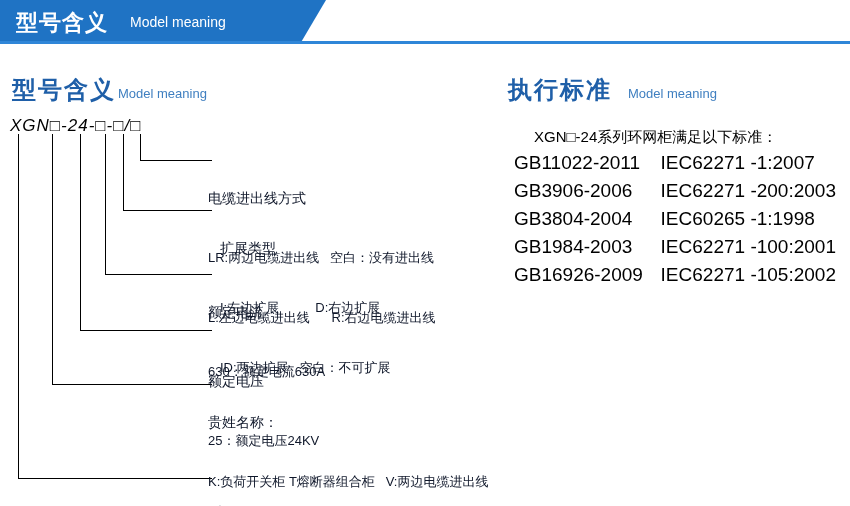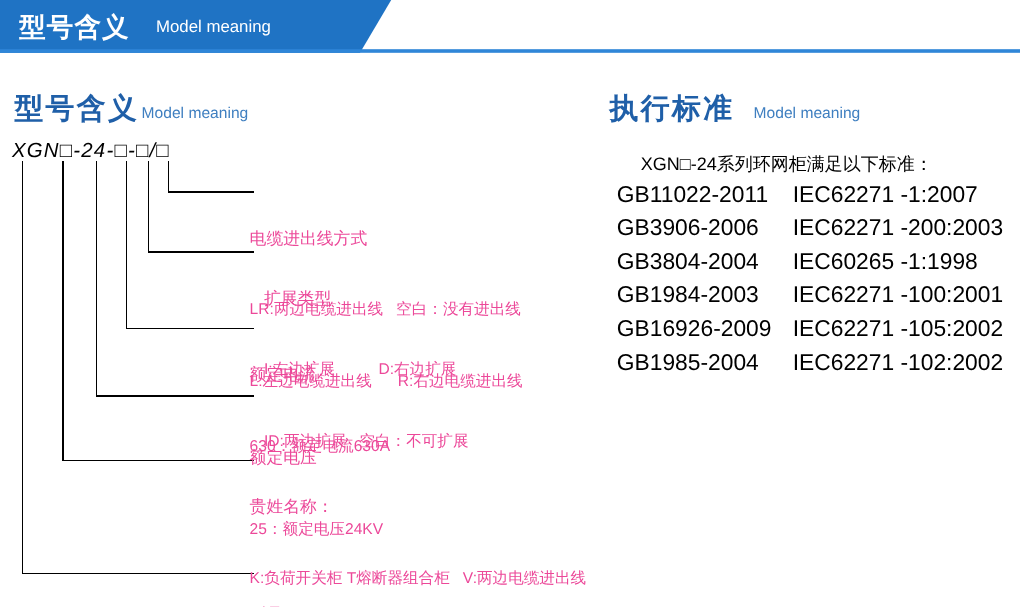--- a/index.html
+++ b/index.html
@@ -62,21 +62,21 @@
   
   #lines{
     position:absolute;left:0;top:0;width:850px;height:506px;
   }
 
   
   .desc{
     position:absolute;
     font-size:13.5px;
     line-height:20px;
-    color:#ec4899;
+    color:#0f172a;
     white-space:pre;
   }
   .desc .hd{font-size:14px;}
   .desc .sub{font-size:13px;}
 
   #d1{left:208px;top:148px;}
   #d2{left:208px;top:198px;margin-left:12px;}
   #d3{left:208px;top:262px;}
   #d4{left:208px;top:318px;margin-top:13px;}
   #d5{left:208px;top:372px;}
@@ -181,18 +181,14 @@
       <td class="c2">IEC60265 -1:1998</td>
     </tr>
     <tr>
       <td class="c1">GB1984-2003</td>
       <td class="c2">IEC62271 -100:2001</td>
     </tr>
     <tr>
       <td class="c1">GB16926-2009</td>
       <td class="c2">IEC62271 -105:2002</td>
     </tr>
-    <tr>
-      <td class="c1">GB1985-2004</td>
-      <td class="c2">IEC62271 -102:2002</td>
-    </tr>
   </tbody>
 </table>
 
 </body></html>

